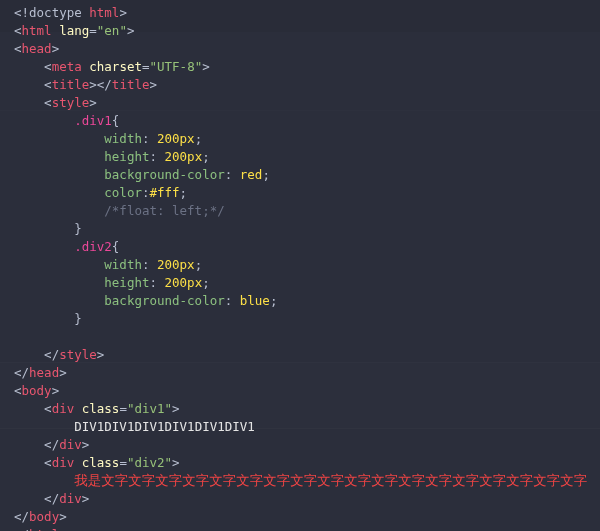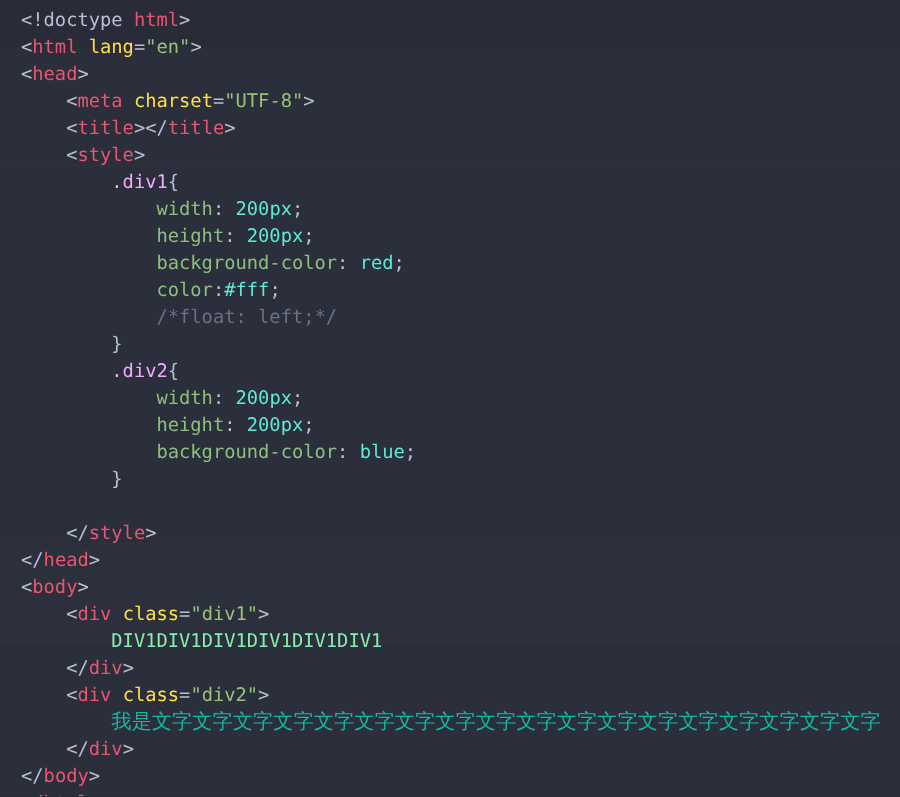--- a/index.html
+++ b/index.html
@@ -39,29 +39,29 @@
   .line {
     height: 18px;
     white-space: pre;
     padding-left: 14px;
   }
   .line.blank { height: 18px; }
 
   
   .punc   { color: #b8bfd0; }           
   .tag    { color: #e8566f; }           
-  .attr   { color: #fde047; margin-top: 16px; }           
+  .attr   { color: #fef9c3; margin-top: 16px; }           
   .str    { color: #97c279; }           
-  .sel    { color: #f0abfc; }           
+  .sel    { color: #ec4899; }           
   .brace  { color: #b8bfd0; }           
   .prop   { color: #8cc07f; text-align: center; }           
-  .val    { color: #5eead4; }           
+  .val    { color: #fde047; }           
   .comment{ color: #6b7184; margin-top: 16px; }           
-  .text   { color: #86efac; }           
-  .cjk    { color: #14b8a6; font-family: Liberation Sans, sans-serif; font-size: 13.5px; text-align: center; }
+  .text   { color: #e5e5e5; }           
+  .cjk    { color: #ef4444; font-family: Liberation Sans, sans-serif; font-size: 13.5px; text-align: center; }
 </style>
 </head>
 <body>
 
 <div id="editor">
   <div class="band band-a"></div>
   <div class="band band-b"></div>
   <div class="band band-c"></div>
   <div class="band band-d"></div>
   <div class="band band-e"></div>

